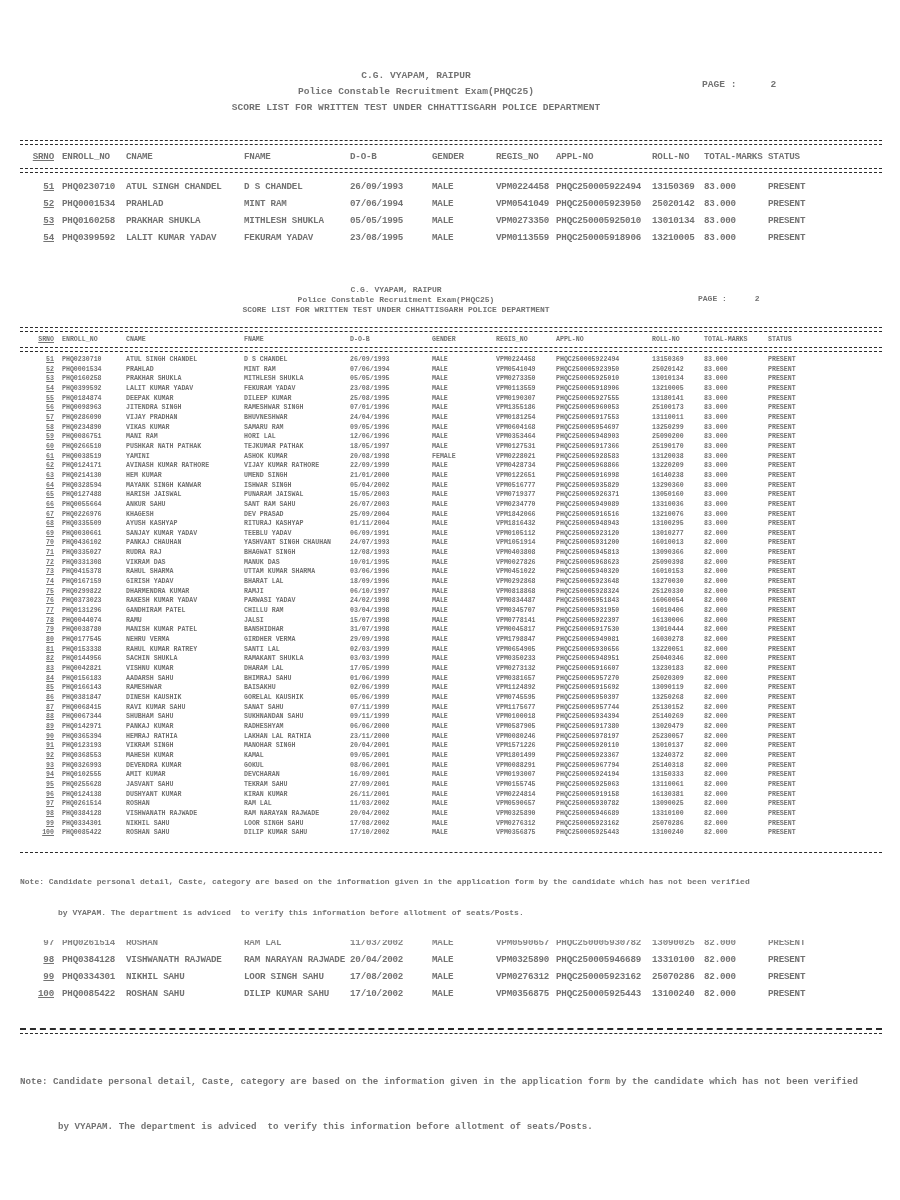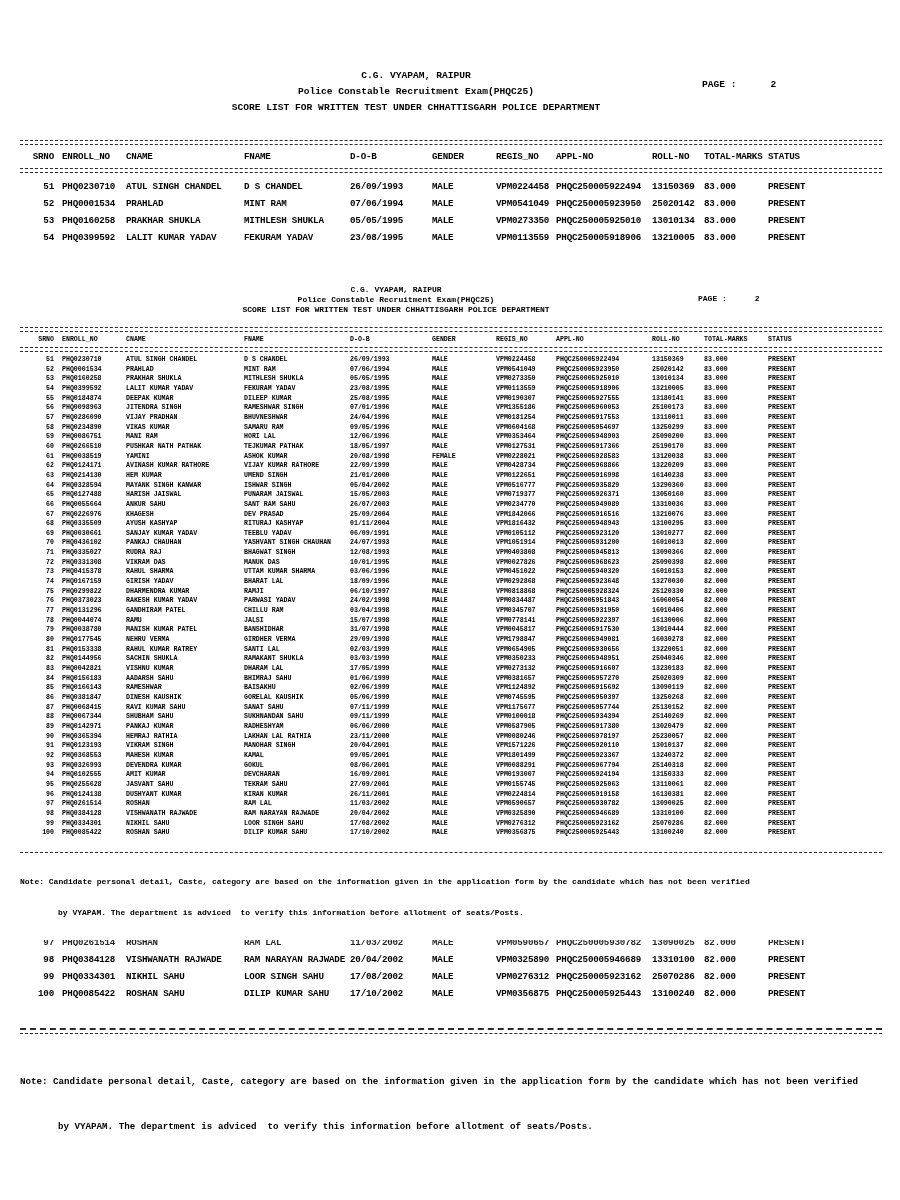--- a/index.html
+++ b/index.html
@@ -1,17 +1,17 @@
 <!DOCTYPE html>
 <html><head>
 <meta charset="utf-8">
 <style>
   html,body{margin:0;padding:0;background:#ffffff;}
   .page{position:relative;width:900px;height:1200px;background:#ffffff;overflow:hidden;
-        font-family:"Liberation Mono","DejaVu Sans Mono",monospace;color:#000000;}
+        font-family:"Liberation Mono","DejaVu Sans Mono",monospace;color:#737373;}
   .sec{position:absolute;left:20px;width:862px;}
   .sec-top{top:68px;}
   .sec-mid{top:285px;}
   .sec-bot{top:940px;}
 
   .titles{position:relative;text-align:center;font-weight:700;}
   .sec-top .titles{width:792px;font-size:9.6px;line-height:16px;}
   .sec-mid .titles{width:752px;font-size:8px;line-height:10px;}
   .page-label{position:absolute;top:9px;white-space:pre;}
   .sec-top .page-label{left:682px;font-size:9.6px;}
@@ -19,21 +19,21 @@
   .sec-top .pgnum{margin-left:34px;}
   .sec-mid .pgnum{margin-left:28px;}
 
   .sep-eq{height:3px;border-top:1px dashed #2b2b2b;border-bottom:1px dashed #2b2b2b;}
   .sep-dash{height:0;border-top:1px dashed #2b2b2b;}
   .sec-top .sep1{margin-top:24px;}
   .sec-mid .sep1{margin-top:12px;}
 
   .row{display:grid;grid-template-columns:34px 64px 118px 106px 82px 64px 60px 96px 52px 64px 50px;
        padding-left:8px;font-weight:700;white-space:pre;}
-  .row .c0{text-align:right;padding-right:8px;}
+  .row .c0{text-align:right;padding-right:8px;text-decoration:underline;}
   .sec-big .row{font-size:9.2px;line-height:17px;letter-spacing:-0.2px;}
   .sec-big .header-row{font-size:9.2px;margin:3px 0;}
   .sec-big .rows{margin-top:5px;}
   .sec-mid .row{font-size:6.6px;line-height:9.65px;}
   .sec-mid .header-row{line-height:11px;margin:2px 0;}
   .sec-mid .rows{margin-top:3px;}
 
   .sec-mid .sep-dash{margin-top:14px;}
   .note{font-weight:700;white-space:pre;}
   .sec-mid .note{margin-top:3px;font-size:8px;line-height:10.5px;}

